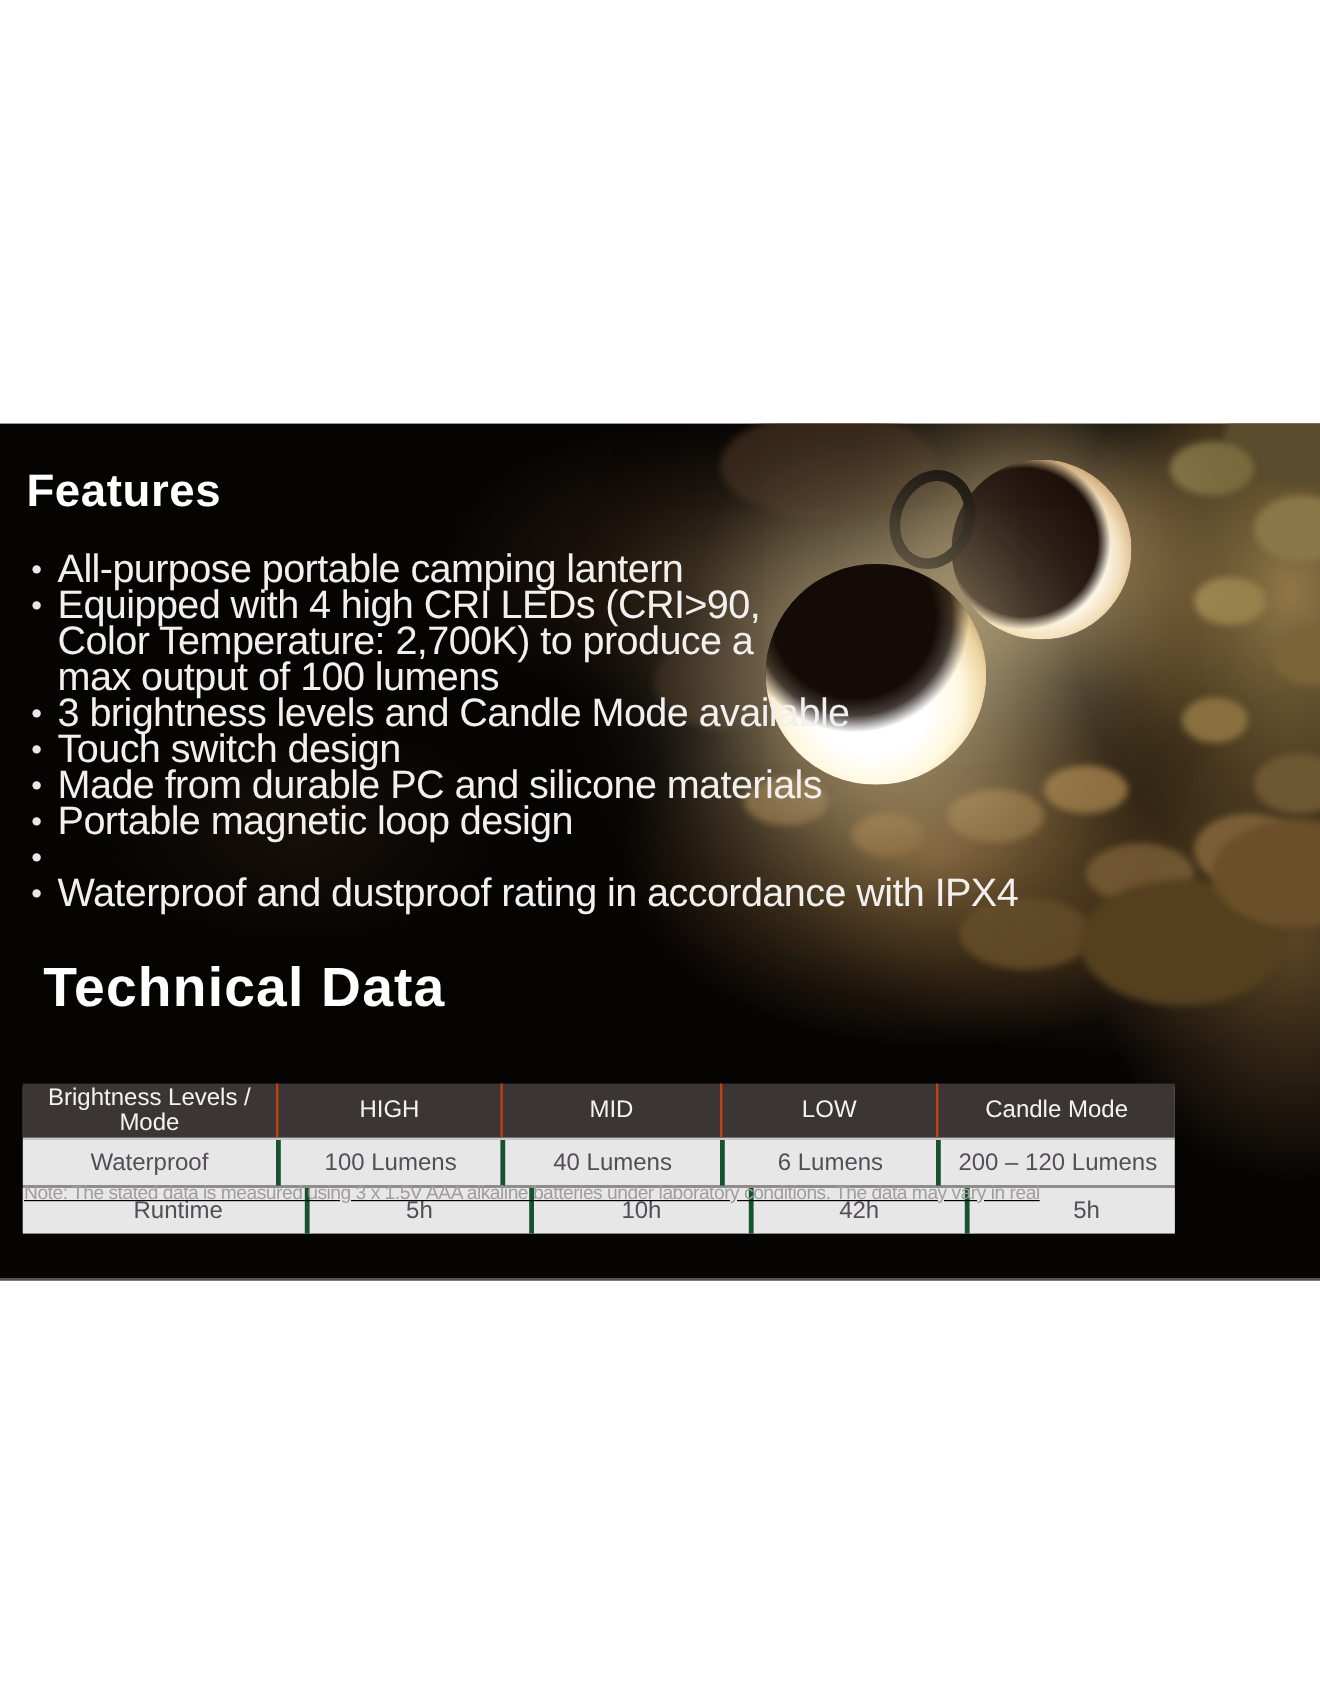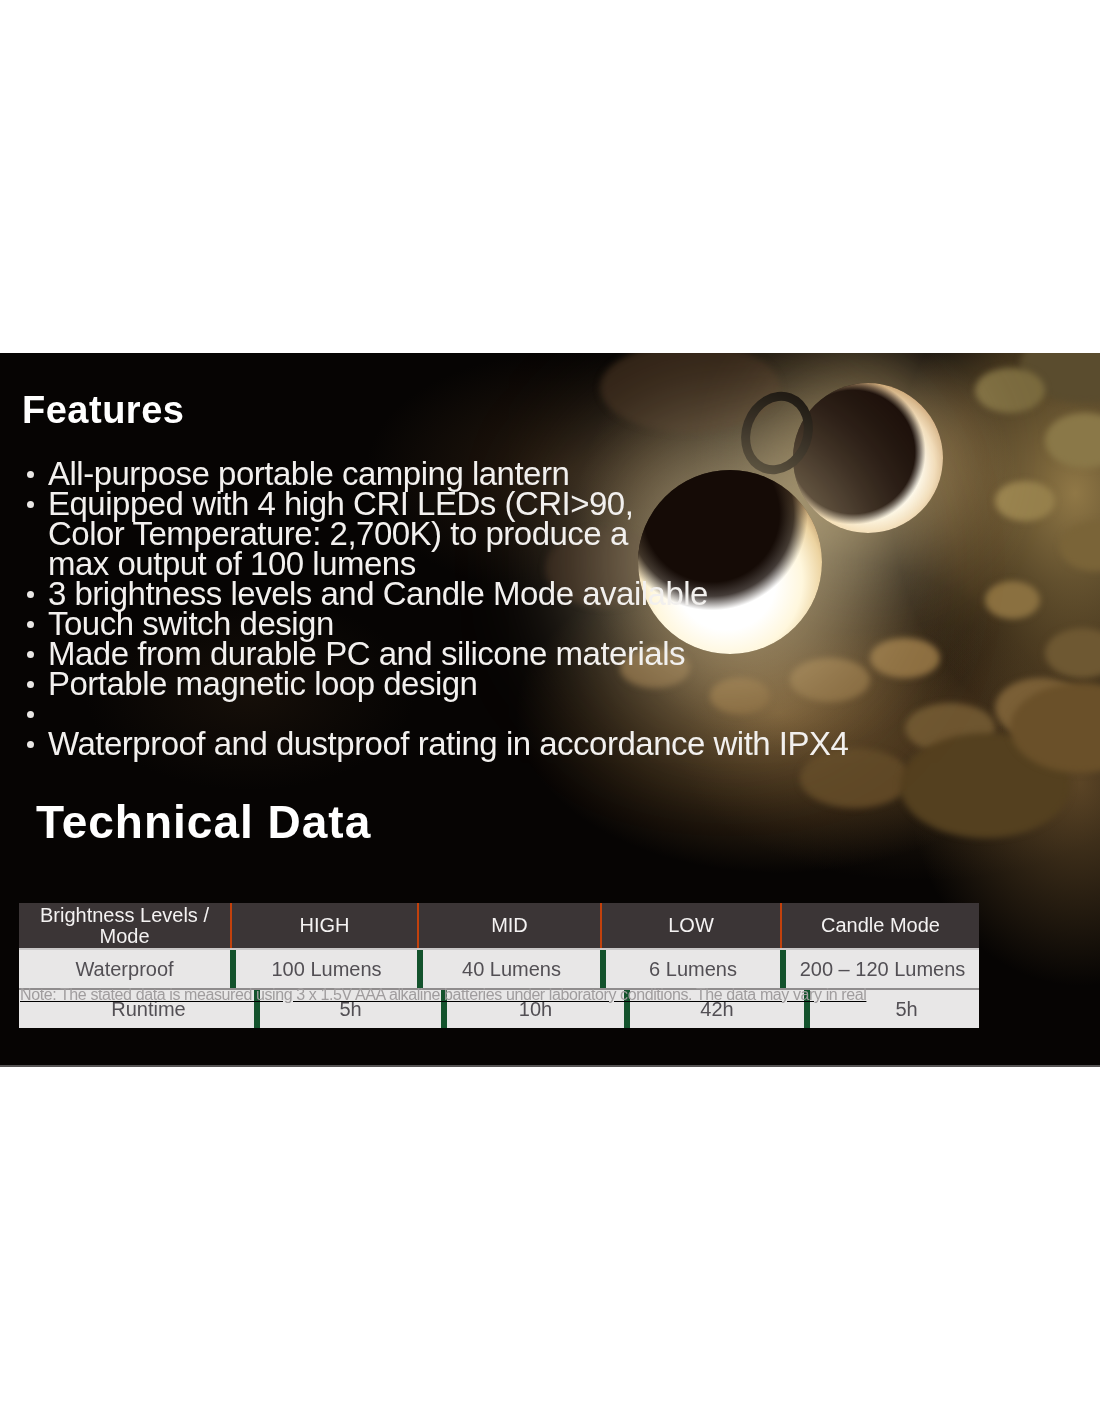--- a/index.html
+++ b/index.html
@@ -86,21 +86,21 @@
   .t-row { display: grid; grid-template-columns: 211px 187px 183px 180px 199px; }
   .t-cell {
     display: flex; align-items: center; justify-content: center;
     text-align: center; font-size: 20px;
   }
   .t-head { background: #3b3536; height: 45px; }
   .t-head .t-cell { color: #f4f2f2; line-height: 21px; }
   .t-head .t-cell + .t-cell { border-left: 2px solid #c2410c; }
   .t-body { background: #e8e7e7; height: 38px; margin-top: 2px; }
   .t-body .t-cell { color: #524f54; }
-  .t-body .t-cell + .t-cell { border-left: 6px solid #14532d; }
+  .t-body .t-cell + .t-cell { border-left: 4px solid #14532d; }
   .t-head { border-bottom: 0; box-shadow: 0 2px 0 #c9c7c7; }
   .t-body + .t-body { box-shadow: 0 -2px 0 #8f8c8d; padding-left: 24px; }
   
   .note { position: absolute; left: 20px; top: 631px; z-index: 5; text-decoration: underline; }
   .note-line {
     font-size: 16px; letter-spacing: -0.4px; line-height: 22px;
     color: #a09d9e; white-space: nowrap;
   }
 </style>
 </head>

